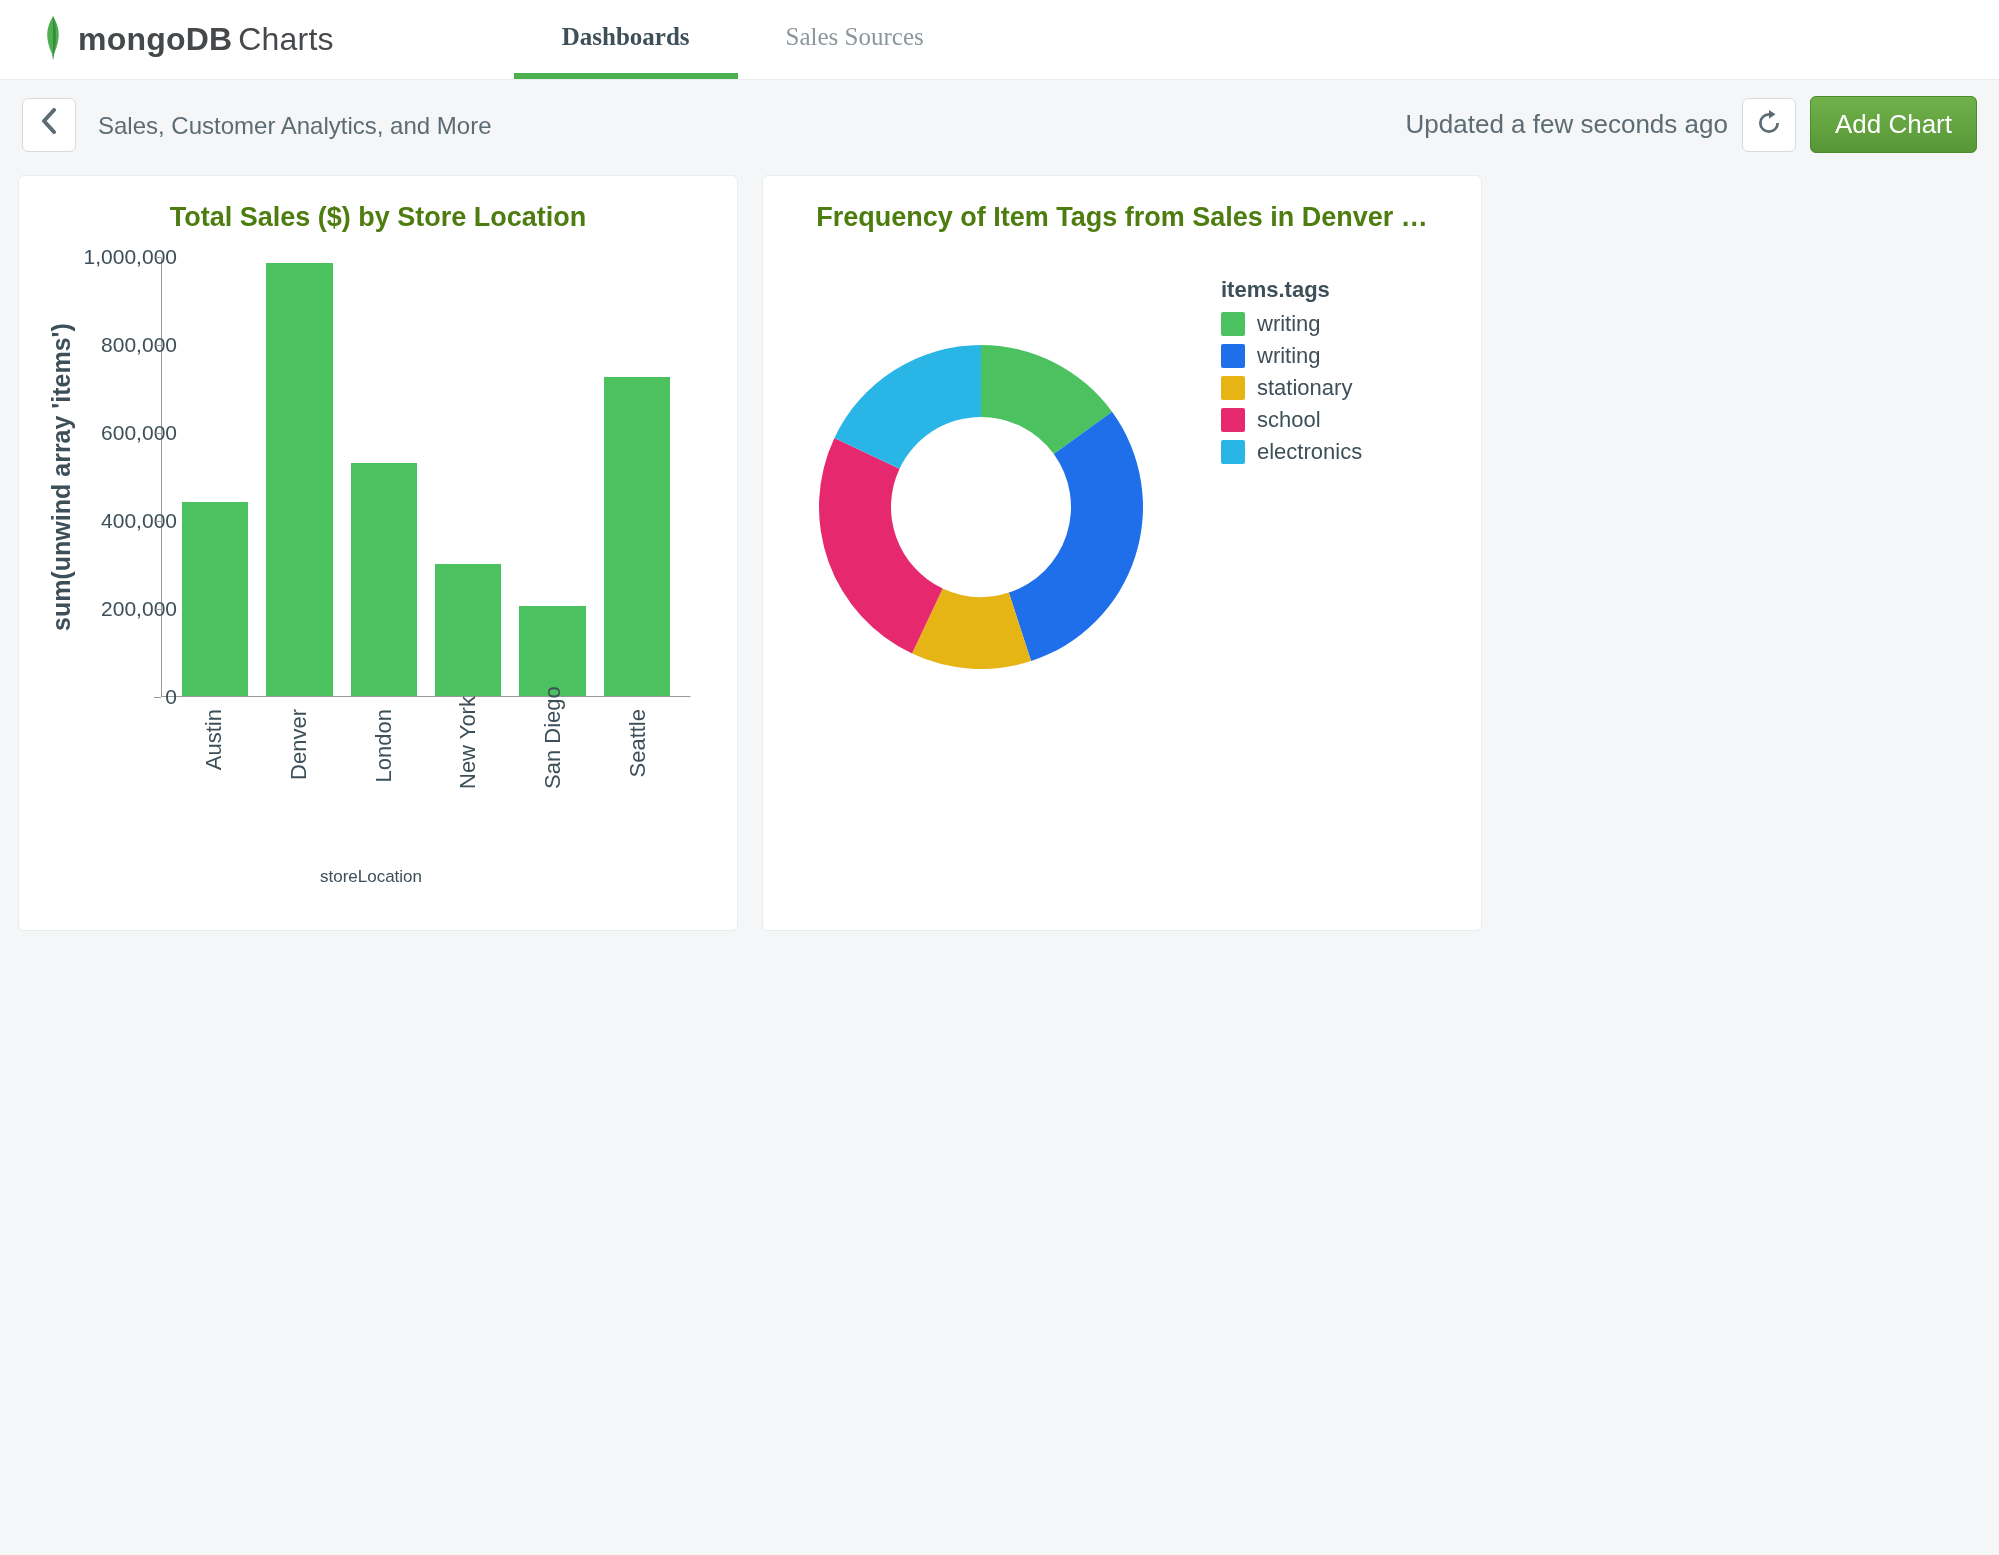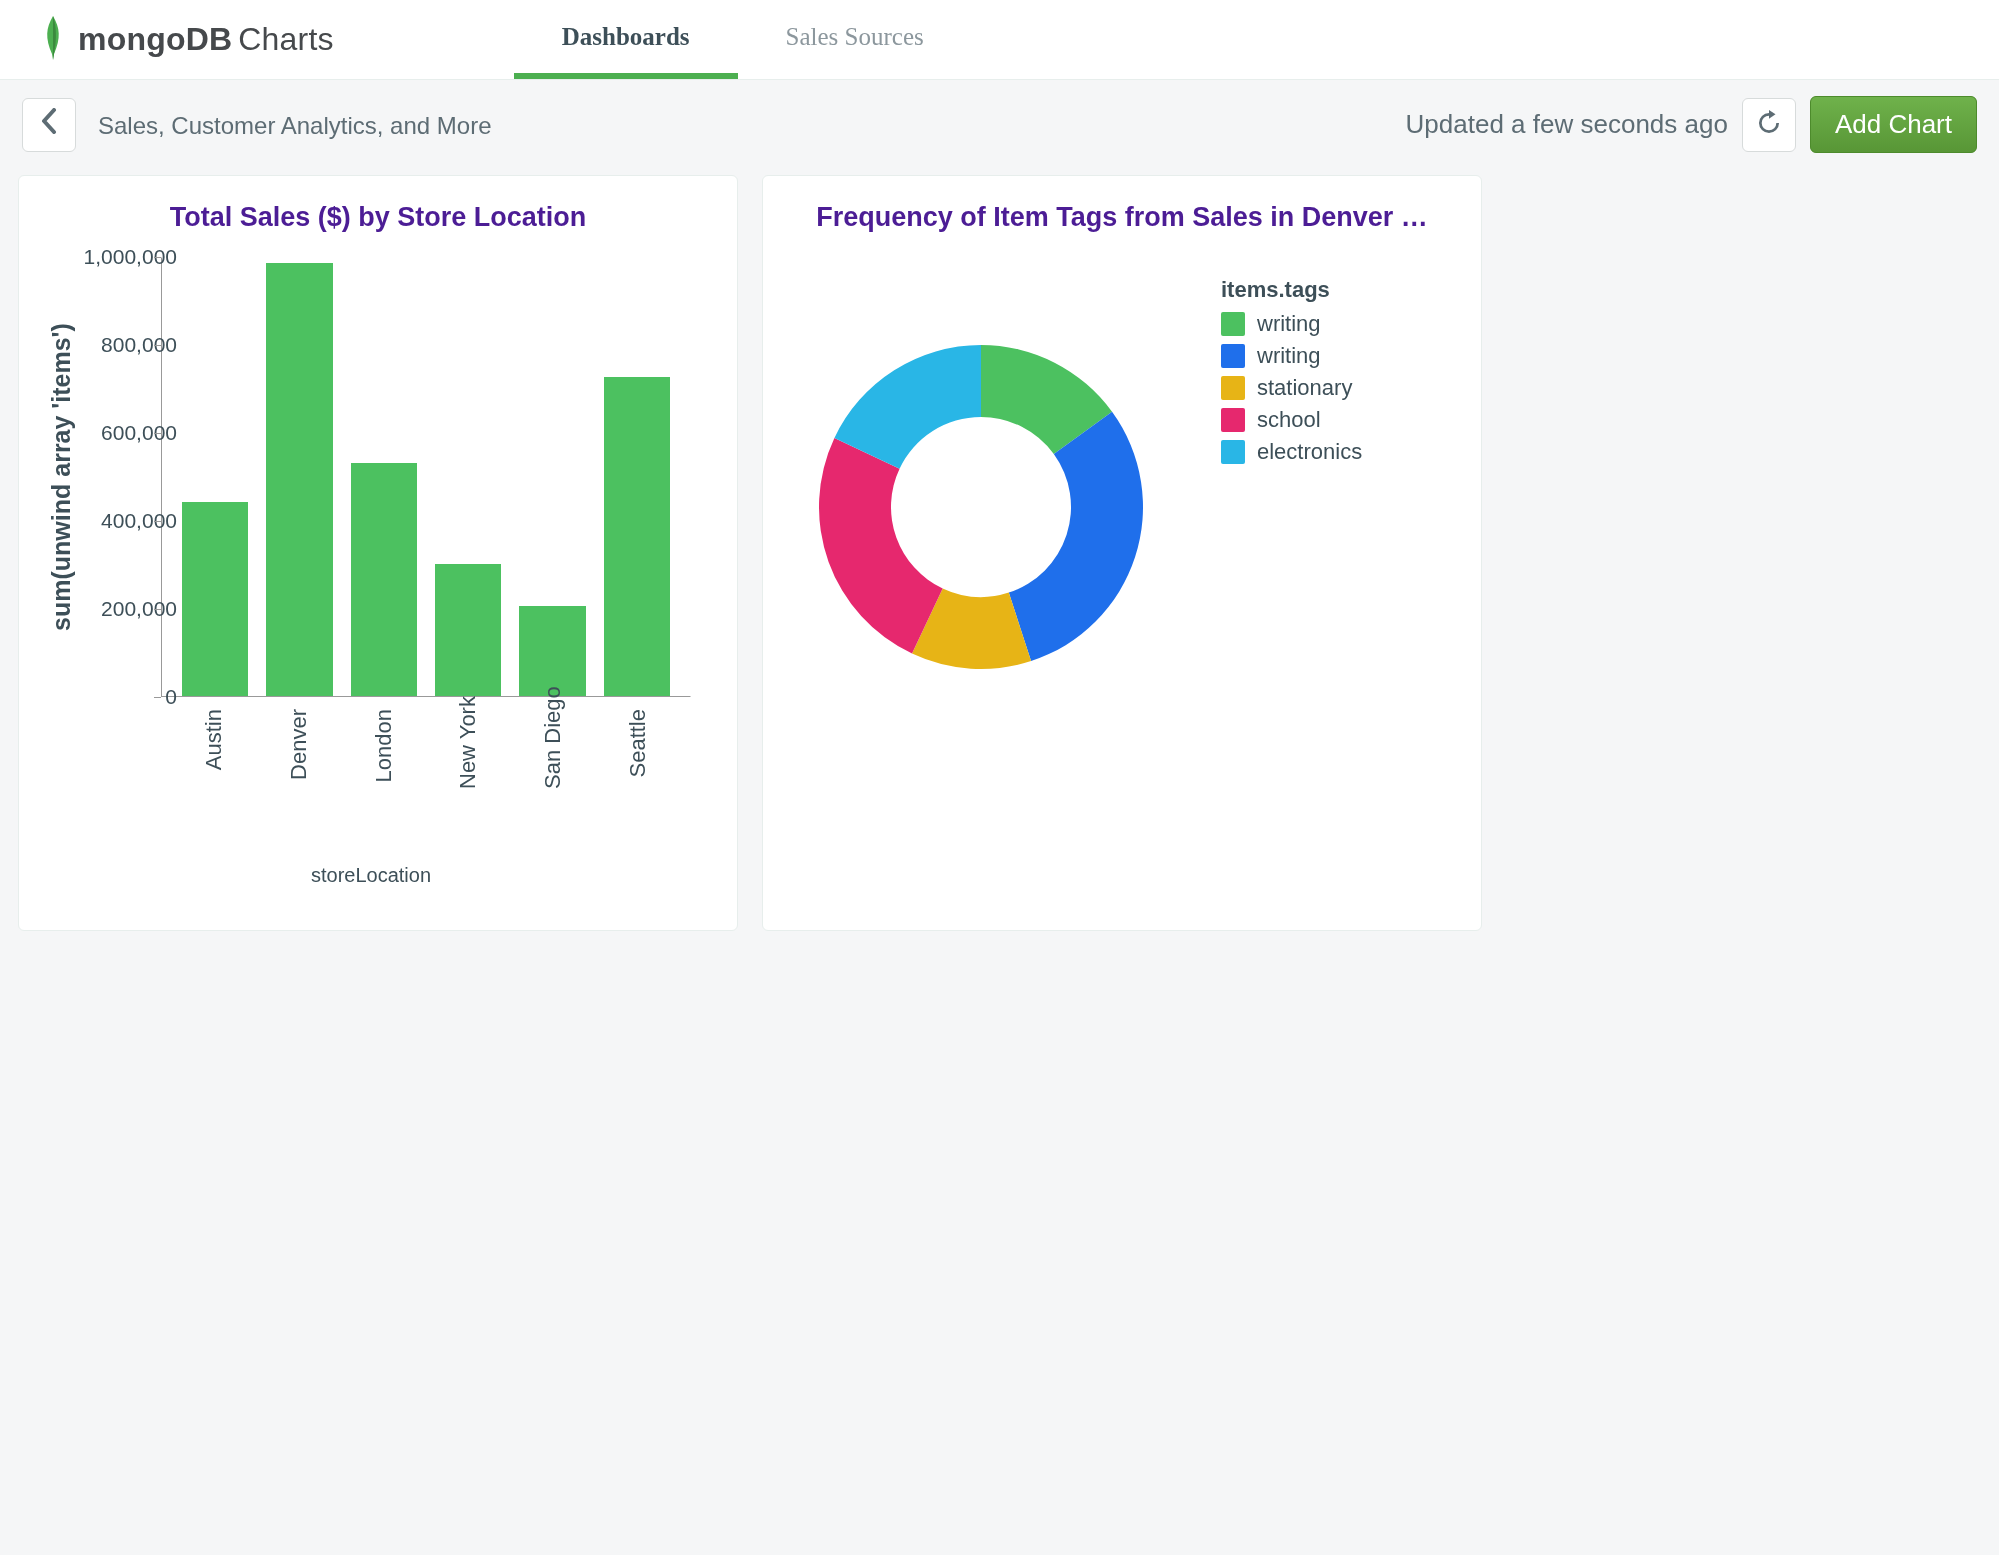--- a/index.html
+++ b/index.html
@@ -86,21 +86,21 @@
     border: 1px solid #e7eeec;
     border-radius: 6px;
     width: 720px;
     height: 756px;
     padding: 26px 22px 20px;
   }
   .card-title {
     text-align: center;
     font-size: 27px;
     font-weight: 600;
-    color: #4c1d95;
+    color: #4d7c0f;
     margin-bottom: 14px;
     white-space: nowrap;
     overflow: hidden;
     text-overflow: ellipsis;
   }
   
   .bar-wrap { position: relative; height: 640px; }
   .plot {
     position: absolute;
     left: 120px; top: 10px;
@@ -114,21 +114,21 @@
     left: 20px; top: 230px;
     transform: rotate(-90deg) translate(-50%,-50%);
     transform-origin: left top;
     font-size: 25px; font-weight: 600; color: #3d4f58;
     white-space: nowrap;
   }
   .x-axis-label {
     position: absolute;
     left: 0; right: 14px; bottom: 0;
     text-align: center;
-    font-size: 20px; font-weight: 500; color: #3d4f58;
+    font-size: 17px; font-weight: 500; color: #3d4f58;
   }
   .ytick {
     position: absolute;
     right: 538px;
     width: 100px;
     text-align: right;
     font-size: 21px;
     color: #3d4f58;
     transform: translateY(-50%);
   }

